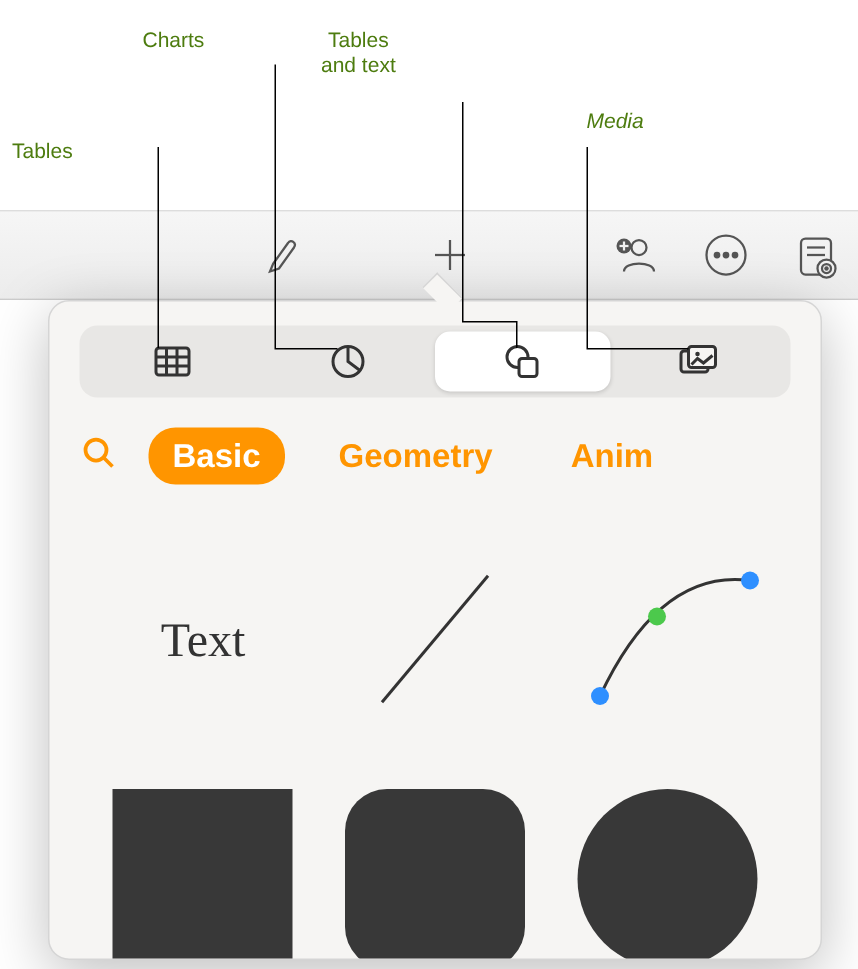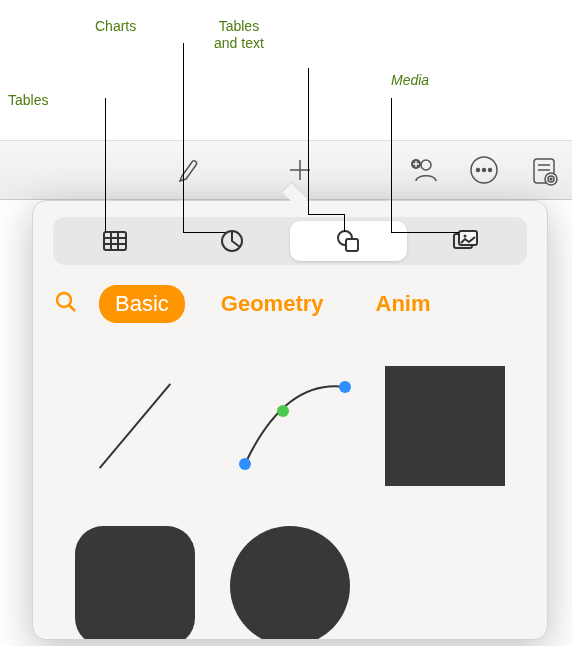--- a/index.html
+++ b/index.html
@@ -133,21 +133,21 @@
       font-size: 22px;
       color: #ff9500;
       padding: 6px 16px;
       border-radius: 18px;
       white-space: nowrap;
       font-weight: bold;
     }
     .category.selected {
       background: #ff9500;
       color: #fff;
-      font-weight: 400;
+      font-weight: 700;
     }
     .shapes-grid {
       display: grid;
       grid-template-columns: repeat(3, 1fr);
       gap: 30px 10px;
       padding: 20px 30px;
     }
     .shape-cell {
       height: 130px;
       display: flex;
@@ -302,20 +302,23 @@
           <line x1="16" y1="16" x2="22" y2="22"></line>
         </svg>
     </div>
     <div class="category selected">Basic</div>
     <div class="category">Geometry</div>
     <div class="category">Anim</div>
   </div>
 
   <div class="shapes-grid">
     <div class="shape-cell">
+      <span class="shape-text">Text</span>
+    </div>
+    <div class="shape-cell">
       <div class="shape-line"></div>
     </div>
     <div class="shape-cell">
       <div class="shape-curve">
         <svg viewBox="0 0 130 110">
           <path d="M20 95 Q 60 10 120 18" stroke="#333" stroke-width="2" fill="none"></path>
           <circle cx="20" cy="95" r="6" fill="#2e8fff"></circle>
           <circle cx="58" cy="42" r="6" fill="#4cc94c"></circle>
           <circle cx="120" cy="18" r="6" fill="#2e8fff"></circle>
         </svg>

